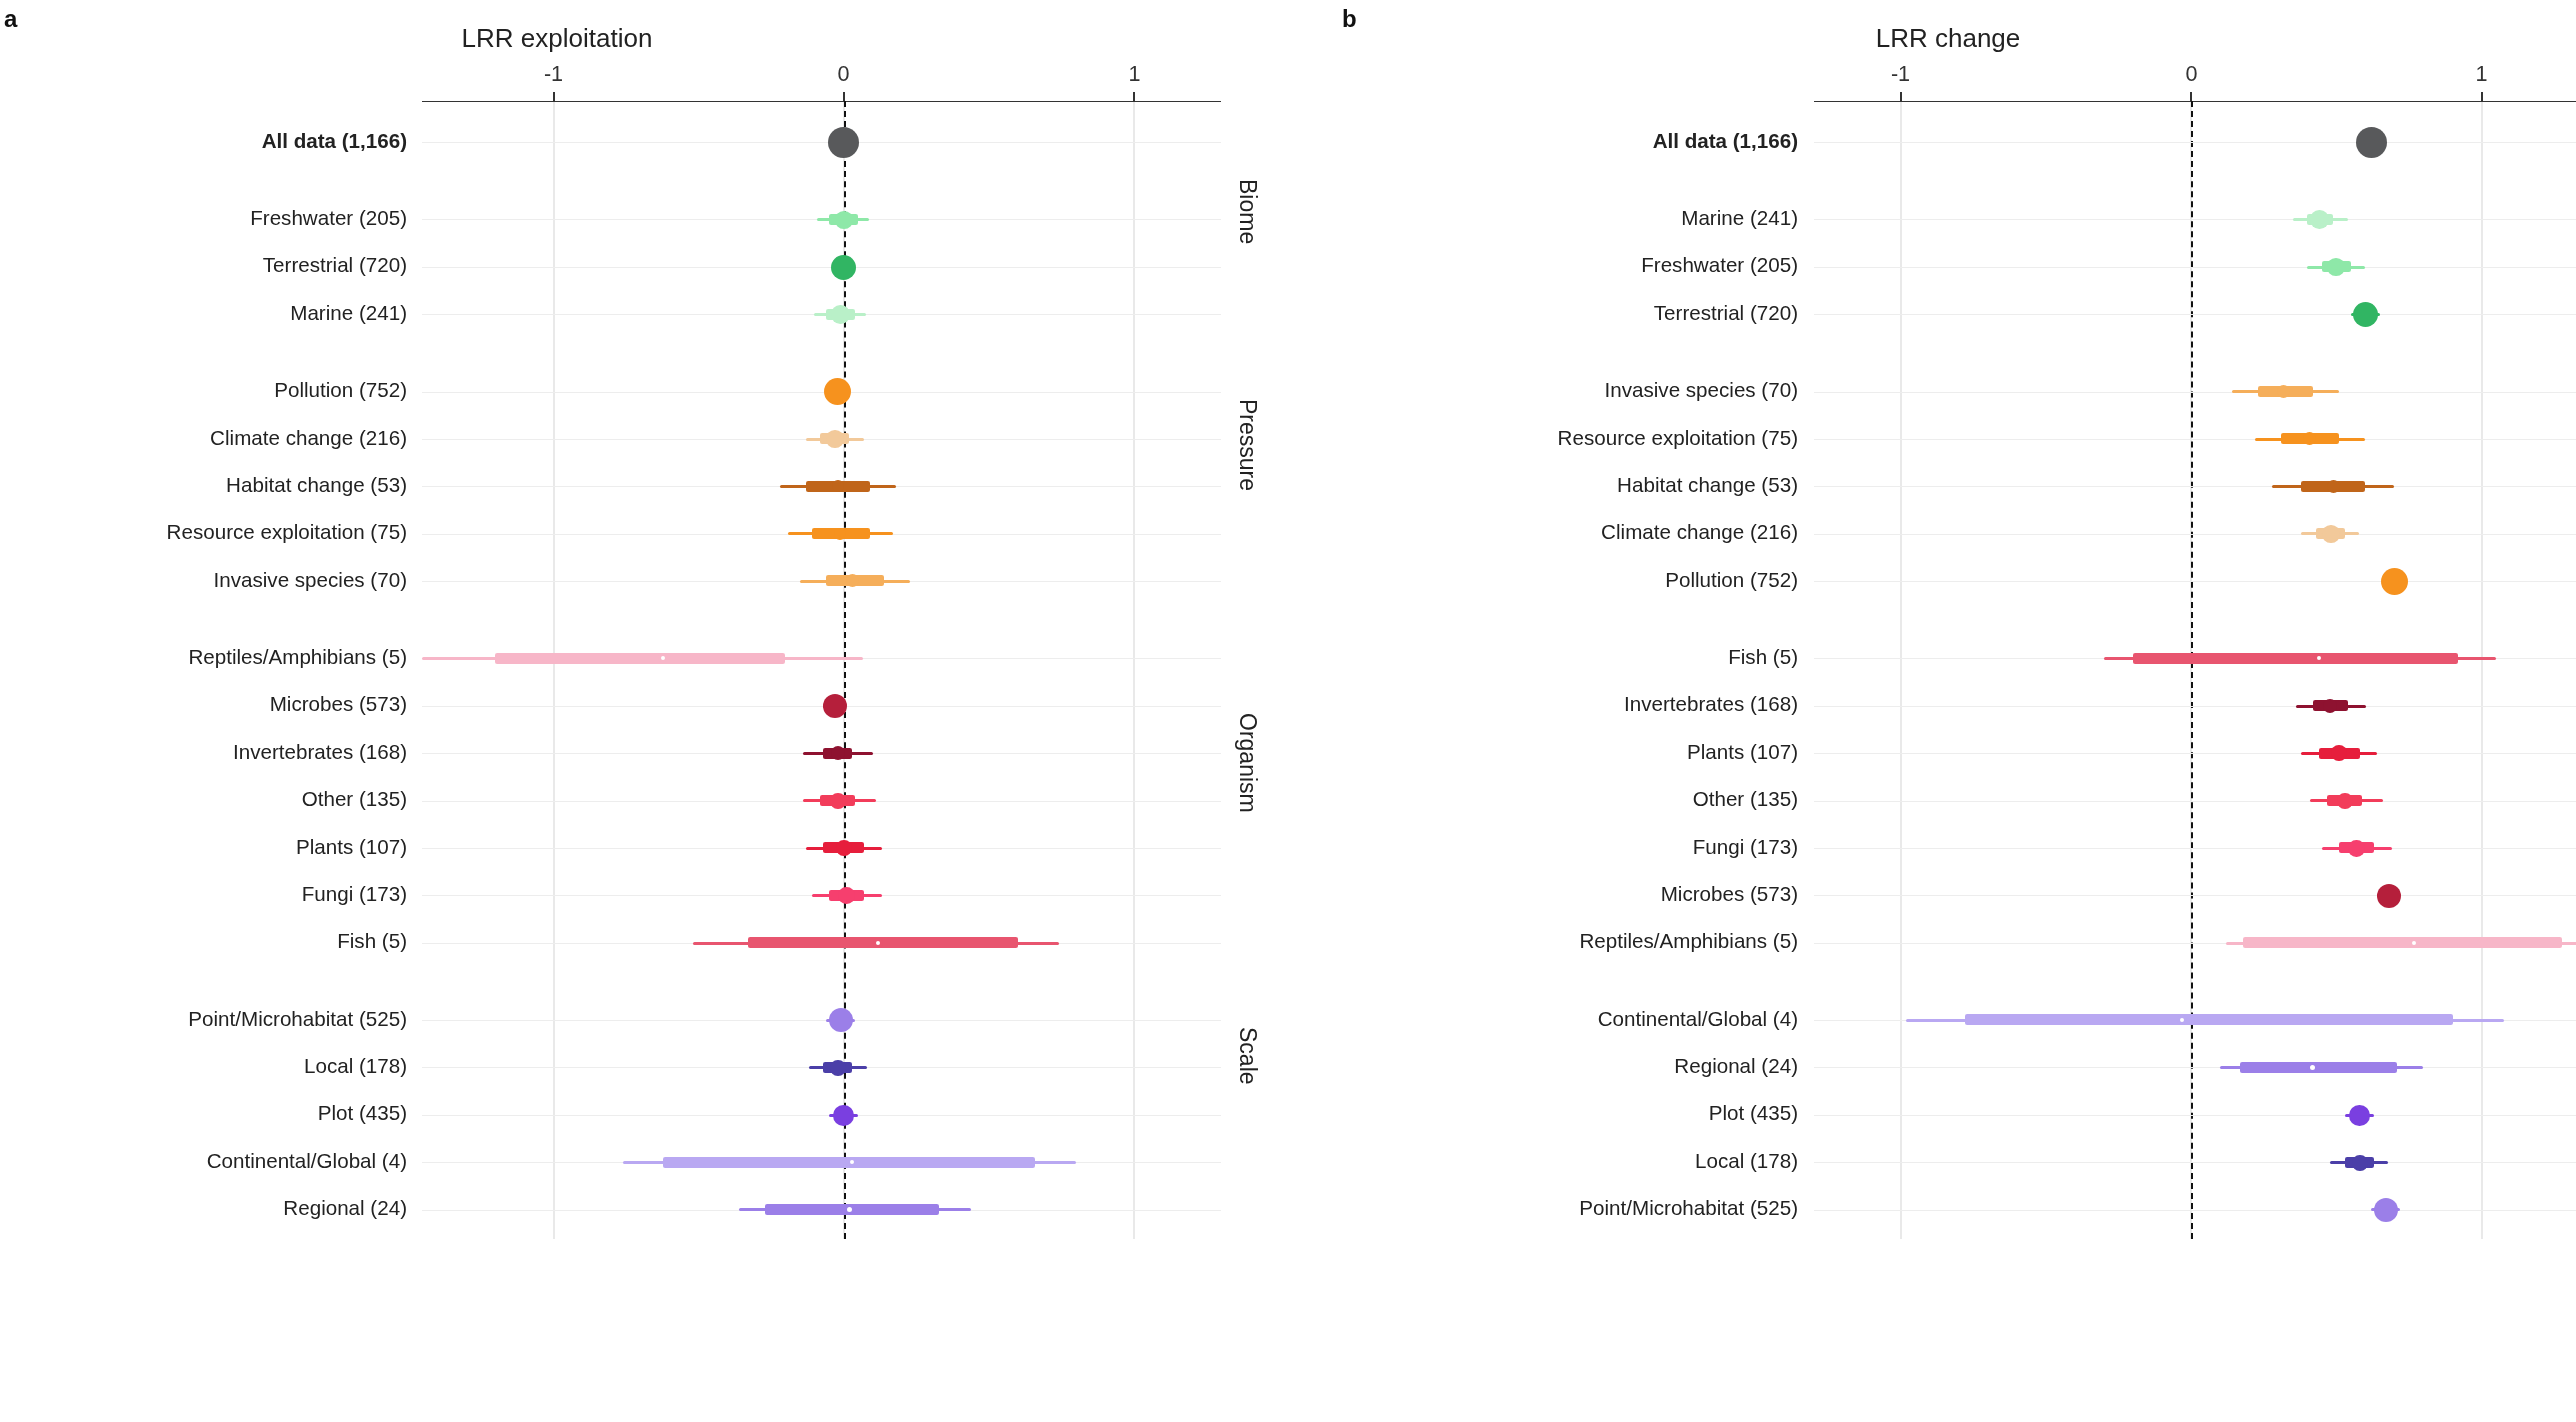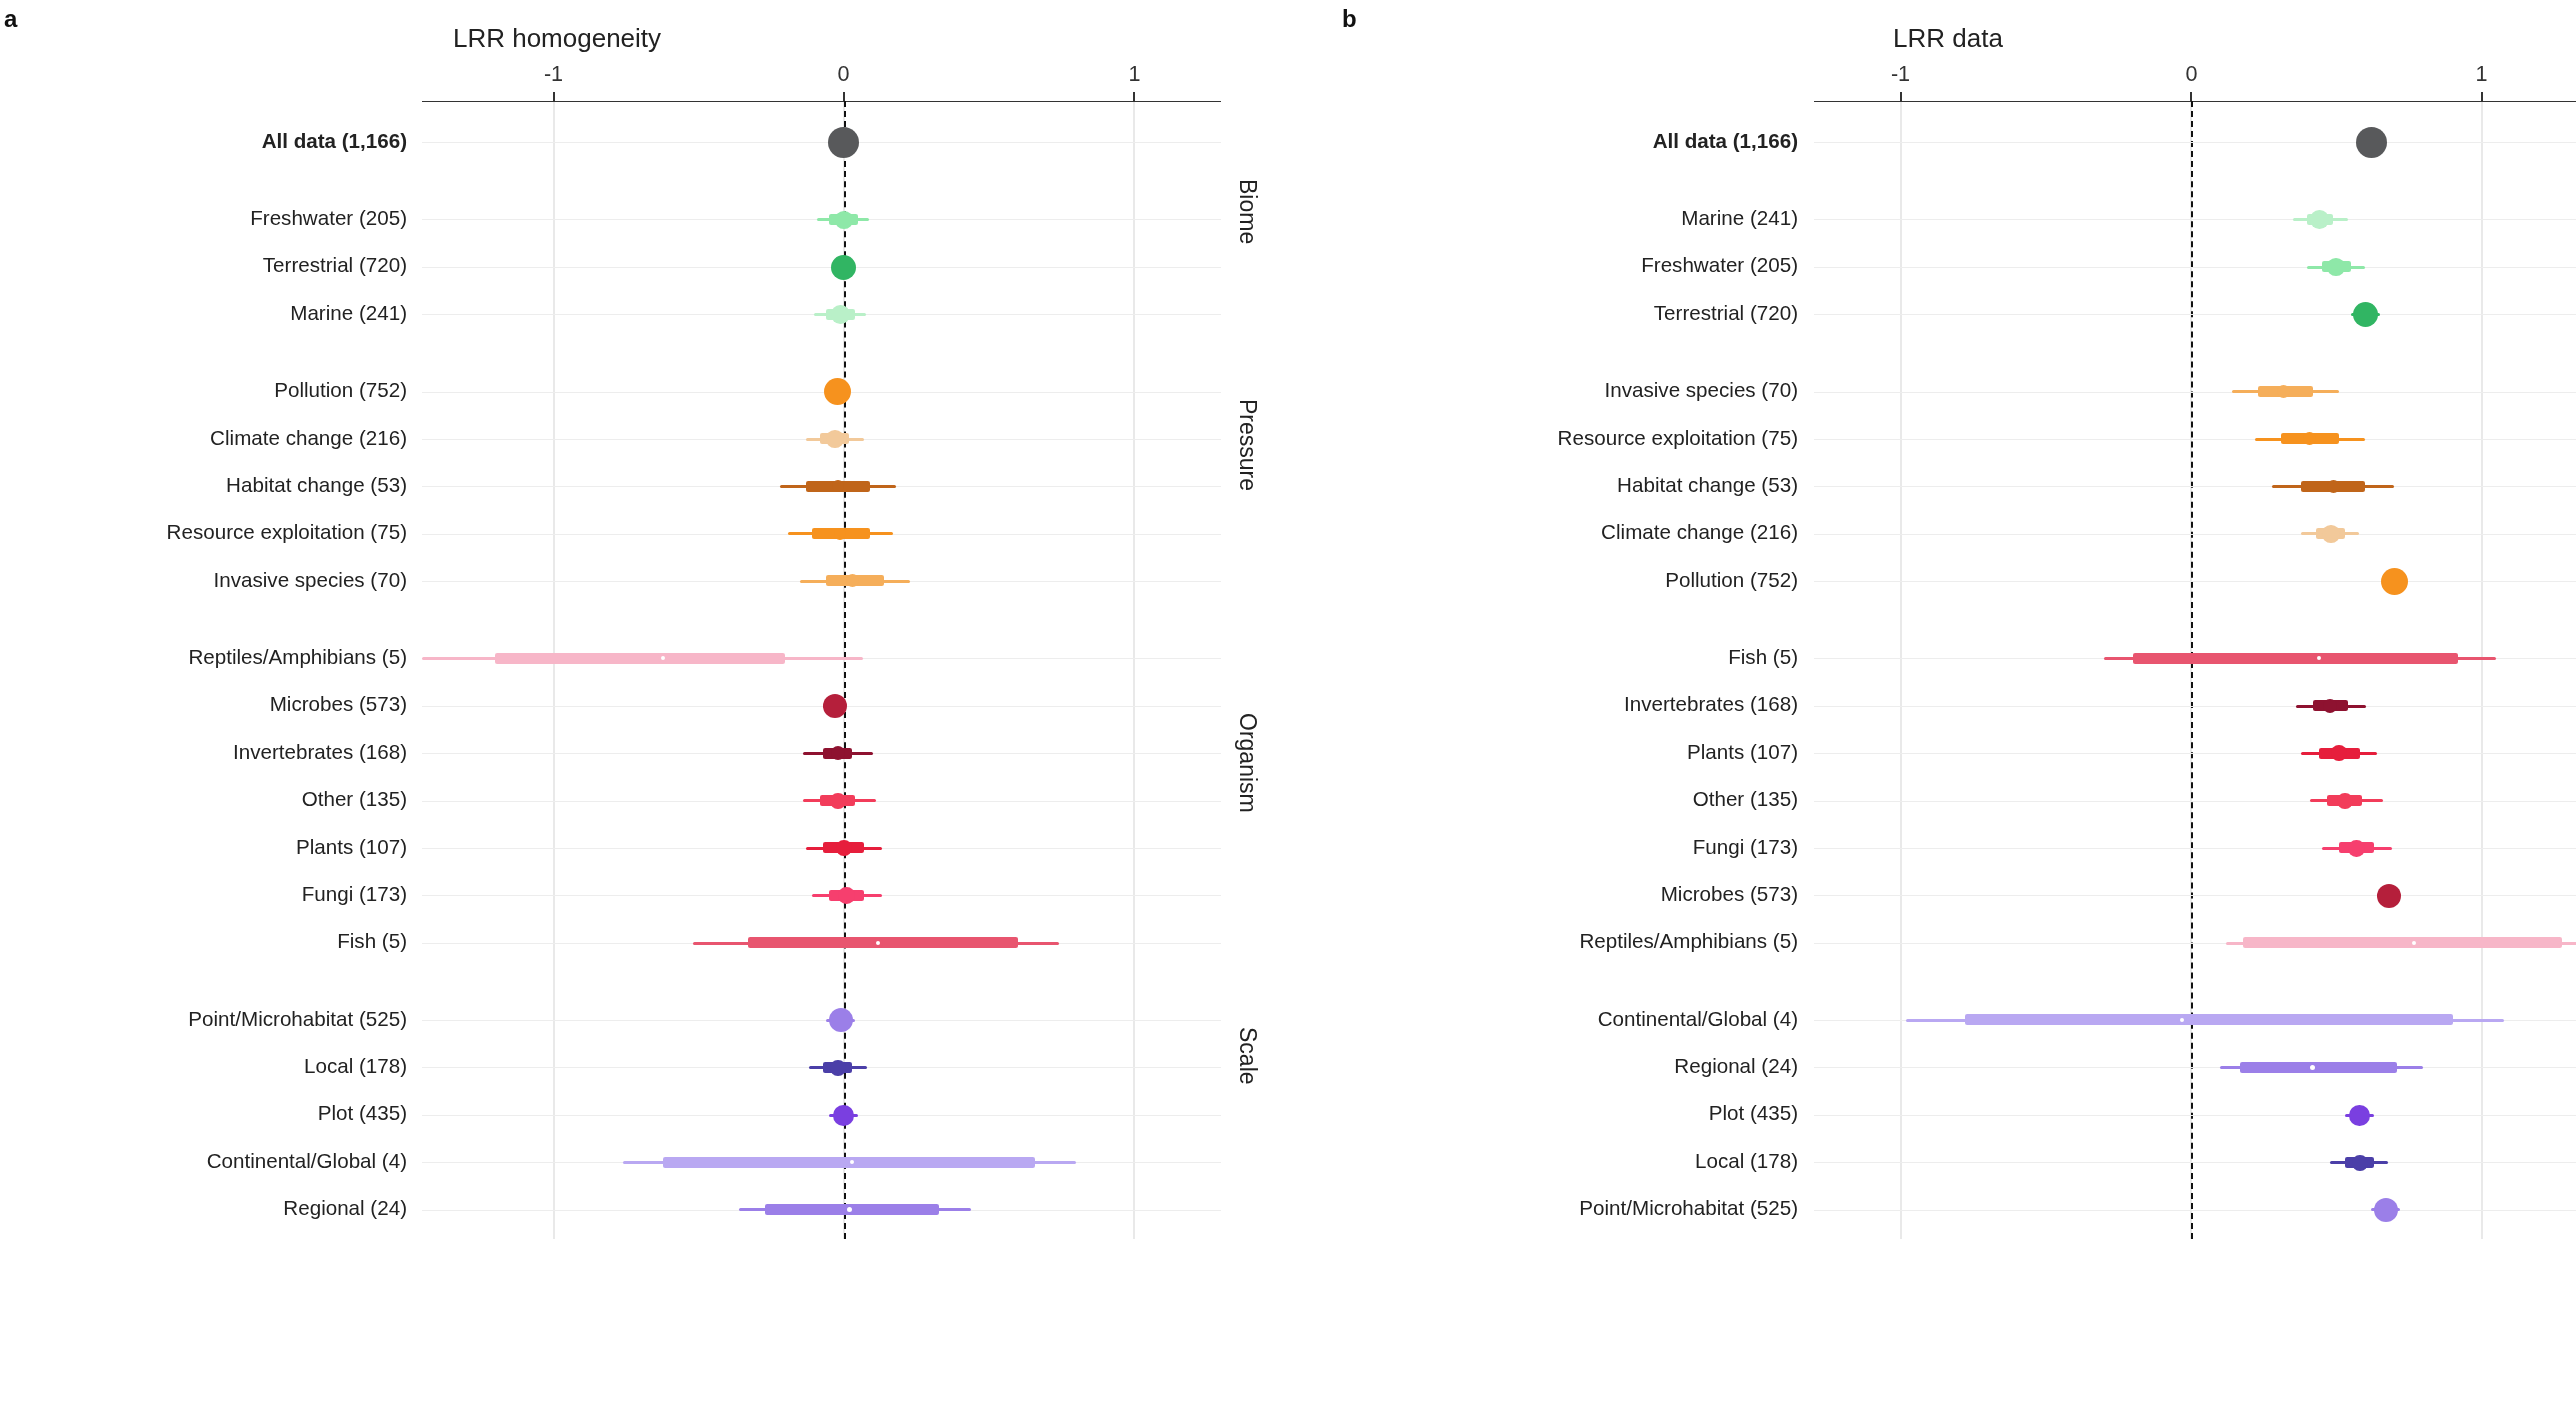--- a/index.html
+++ b/index.html
@@ -23,21 +23,21 @@
   .point{position:absolute;border-radius:50%;}
   .point.hollow{background:transparent;}
 
   .grouplabel{position:absolute;font-size:23px;color:#222;writing-mode:vertical-rl;text-orientation:mixed;white-space:nowrap;}
 </style>
 </head>
 <body>
 
 <div id="root">
     <div class="panel-letter" style="left:4.1px;top:5.2px;">a</div>
-    <div class="panel-title" style="left:325px;top:23px;width:464px;">LRR homogeneity</div>
+    <div class="panel-title" style="left:325px;top:23px;width:464px;">LRR exploitation</div>
     <div class="gridv" style="left:553px;top:101px;height:1138px;"></div>
     <div class="tick" style="left:553px;top:92px;height:9.3px;"></div>
     <div class="ticklabel" style="left:507px;top:61px;width:93px;">-1</div>
     <div class="gridv" style="left:843px;top:101px;height:1138px;"></div>
     <div class="tick" style="left:843px;top:92px;height:9.3px;"></div>
     <div class="ticklabel" style="left:797px;top:61px;width:93px;">0</div>
     <div class="gridv" style="left:1133px;top:101px;height:1138px;"></div>
     <div class="tick" style="left:1133px;top:92px;height:9.3px;"></div>
     <div class="ticklabel" style="left:1088px;top:61px;width:93px;">1</div>
     <div class="axis-top" style="left:422px;top:101px;width:799px;"></div>
@@ -145,21 +145,21 @@
     <div class="rowline" style="left:422px;top:1210px;width:799px;"></div>
     <div class="rowlabel" style="left:-211px;top:1196px;width:618px;">Regional (24)</div>
     <div class="whisker" style="left:739px;top:1208px;width:232px;background:#9b7fe8;"></div>
     <div class="thickbar" style="left:765px;top:1204px;width:174px;background:#9b7fe8;"></div>
     <div class="point hollow" style="left:844px;top:1204px;width:11.3px;height:11.3px;background:#ffffff;border:3.1px solid #9b7fe8;box-sizing:border-box;"></div>
     <div class="grouplabel" style="left:1234px;top:179px;height:175px;">Biome</div>
     <div class="grouplabel" style="left:1234px;top:399px;height:175px;">Pressure</div>
     <div class="grouplabel" style="left:1234px;top:713px;height:175px;">Organism</div>
     <div class="grouplabel" style="left:1234px;top:1027px;height:175px;">Scale</div>
     <div class="panel-letter" style="left:1342px;top:5.2px;">b</div>
-    <div class="panel-title" style="left:1716px;top:23px;width:464px;">LRR data</div>
+    <div class="panel-title" style="left:1716px;top:23px;width:464px;">LRR change</div>
     <div class="gridv" style="left:1900px;top:101px;height:1138px;"></div>
     <div class="tick" style="left:1900px;top:92px;height:9.3px;"></div>
     <div class="ticklabel" style="left:1854px;top:61px;width:93px;">-1</div>
     <div class="gridv" style="left:2190px;top:101px;height:1138px;"></div>
     <div class="tick" style="left:2190px;top:92px;height:9.3px;"></div>
     <div class="ticklabel" style="left:2145px;top:61px;width:93px;">0</div>
     <div class="gridv" style="left:2481px;top:101px;height:1138px;"></div>
     <div class="tick" style="left:2481px;top:92px;height:9.3px;"></div>
     <div class="ticklabel" style="left:2435px;top:61px;width:93px;">1</div>
     <div class="axis-top" style="left:1814px;top:101px;width:799px;"></div>

